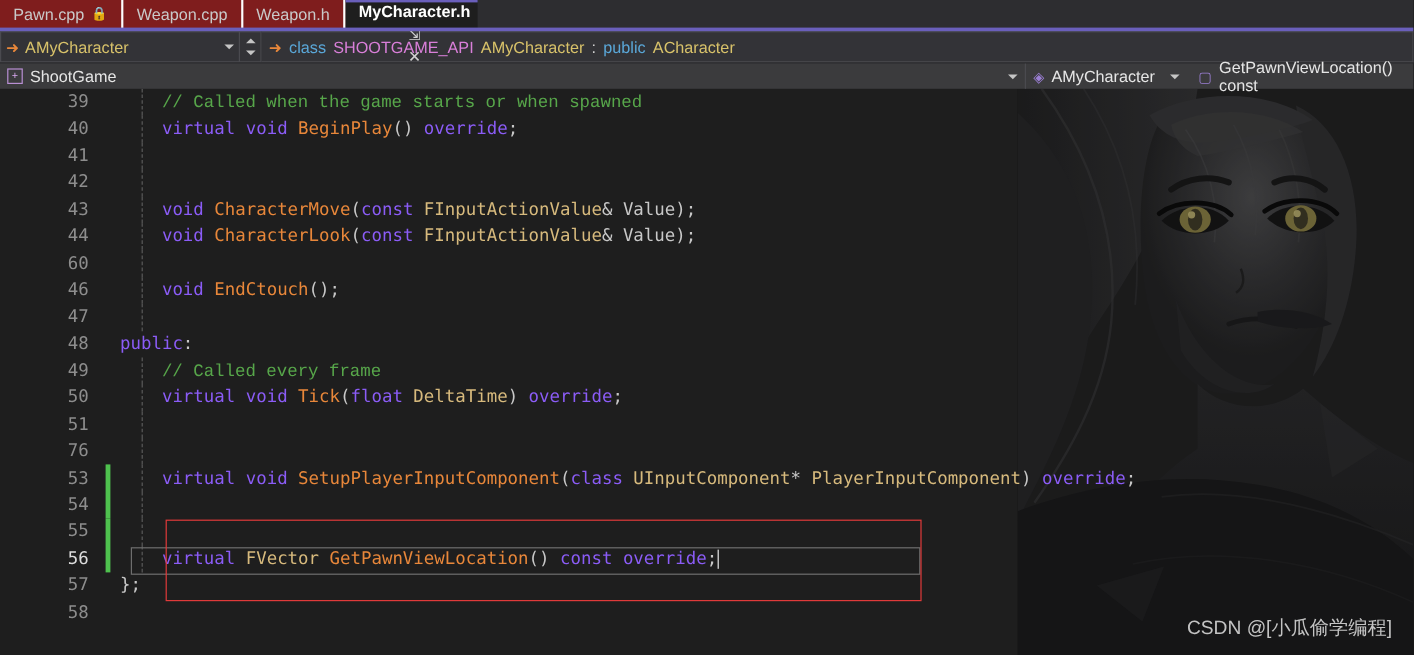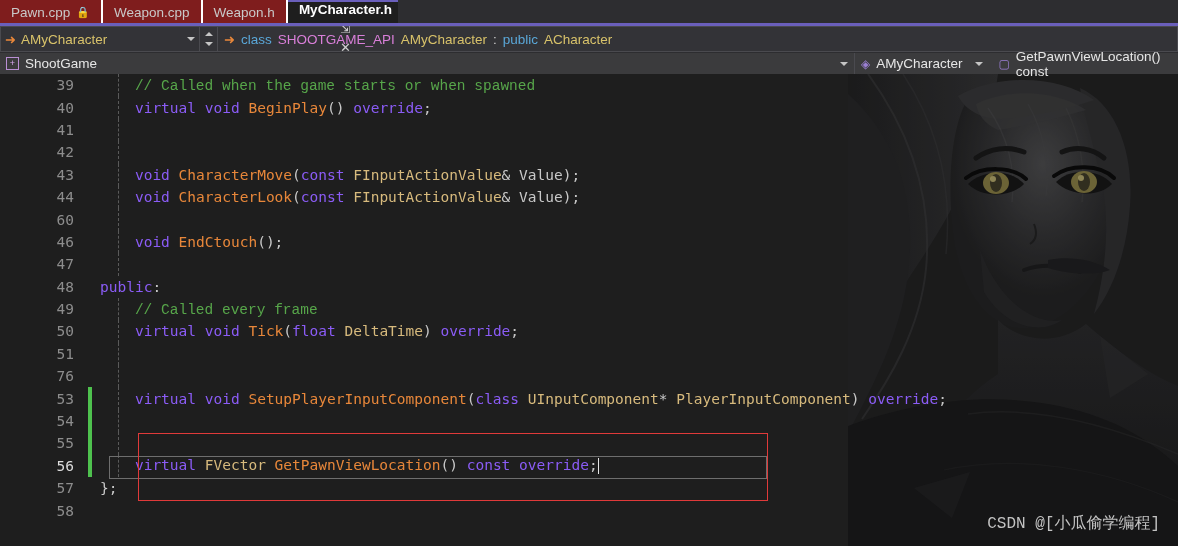--- a/index.html
+++ b/index.html
@@ -272,21 +272,21 @@
     margin-left: 0px;
   }
 
   
   #watermark {
     position: absolute;
     right: 18px;
     bottom: 12px;
     color: #c3c3c3;
     font-size: 16px;
-    font-family: Liberation Mono, monospace;
+    font-family: Liberation Sans, sans-serif;
     z-index: 30;
     white-space: nowrap;
   }
 </style>
 </head>
 <body>
 
 <div id="tabbar">
     <div class="tab">
       <span>Pawn.cpp</span>

